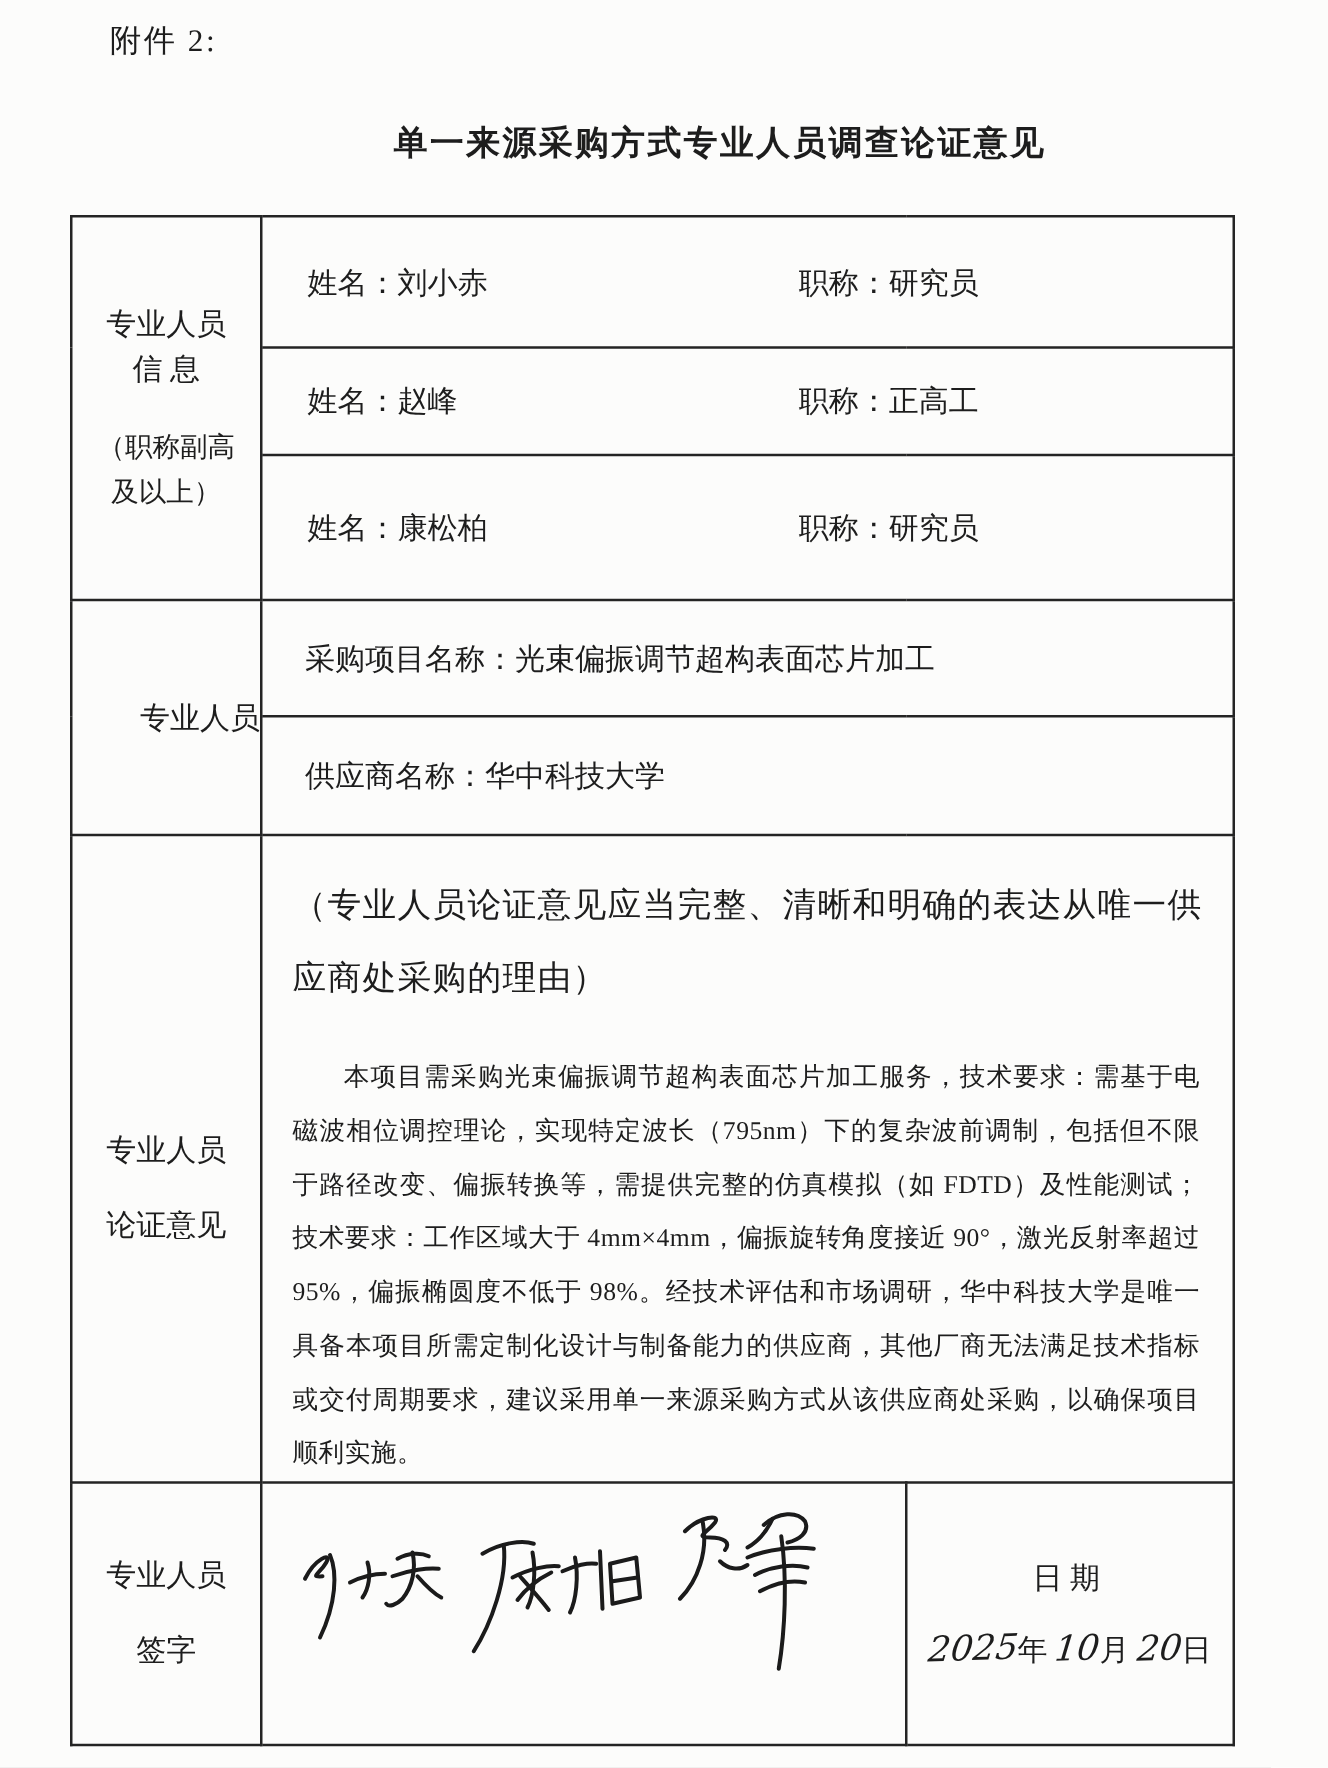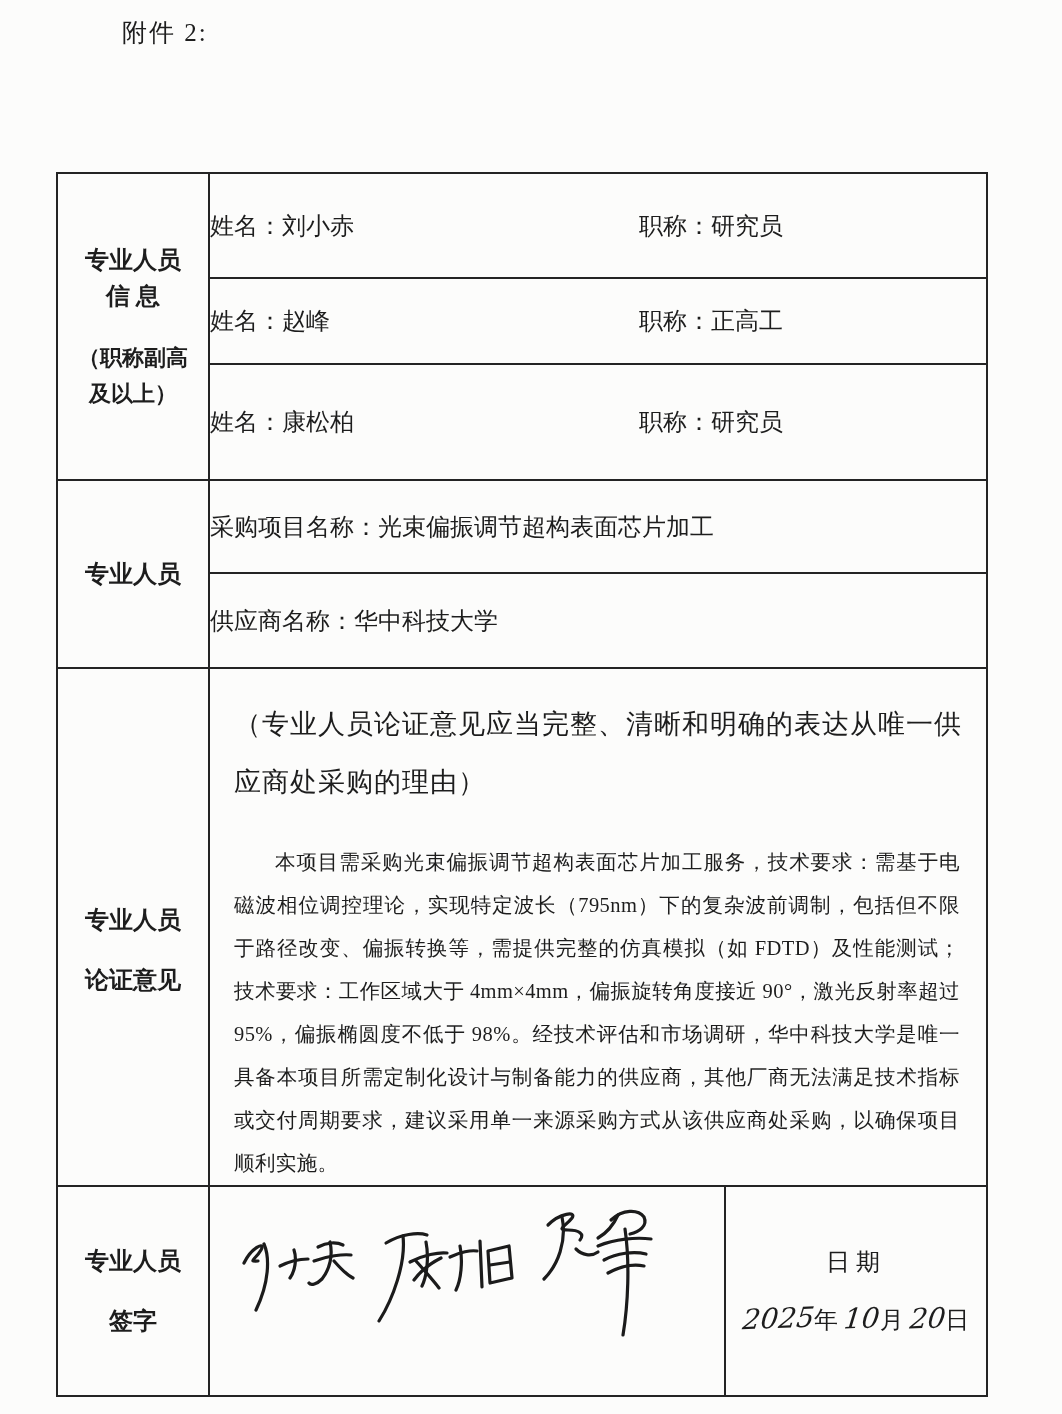--- a/index.html
+++ b/index.html
@@ -6,56 +6,56 @@
   .page {
     position:relative;
     width:1062px; height:1414px;
     margin:0 auto;
     background:#fcfcfb;
     color:#1d1d1d;
     font-family:"Liberation Serif", serif;
     overflow:hidden;
   }
   .attachment {
-    position:absolute; left:122px; top:16px;
+    position:absolute; left:88px; top:16px;
     font-size:25px; letter-spacing:2px;
   }
   .doc-title {
     position:absolute; top:96px; left:0; width:100%;
     text-align:center; padding-left:90px; box-sizing:border-box;
     font-size:27px; font-weight:600; letter-spacing:2px;
   }
   table.form {
     position:absolute; left:56px; top:172px;
     width:930px; height:1171px;
     border-collapse:collapse; table-layout:fixed;
   }
   table.form td {
     border:2px solid #242424;
     padding:0; vertical-align:middle;
     font-size:24px;
   }
-  td.label-cell { text-align:center;font-weight:bold; }
+  td.label-cell { text-align:right; }
   .label-stack {
     display:flex; flex-direction:column; align-items:center;
     justify-content:center; height:100%;
   }
   .label-stack .ln { line-height:36px; }
   .gap-lg { margin-top:26px; }
   .gap-md { margin-top:24px; }
   .sub-label { font-size:22px; line-height:32px; }
   .person-row {
     position:relative; height:100%;
     display:flex; align-items:center;
-    box-sizing:border-box;
+    padding-left:36px; box-sizing:border-box;
   }
   .person-title { position:absolute; left:429px; }
   .single-line {
     display:flex; align-items:center; height:100%;
-    box-sizing:border-box;
+    padding-left:34px; box-sizing:border-box;
   }
   td.opinion-label { vertical-align:top; }
   .opinion-label-stack {
     display:flex; flex-direction:column; align-items:center;
     padding-top:46px; gap:28px;
   }
   .opinion-content {
     padding:26px 16px 0 24px; box-sizing:border-box; height:100%;
   }
   .opinion-instruction {
@@ -83,20 +83,21 @@
     font-size:28px; font-family:"DejaVu Serif", serif;
   }
 </style>
 </head>
 <body>
 
 <div class="page">
 
   <div class="attachment">附件 2:</div>
 
+  <div class="doc-title">单一来源采购方式专业人员调查论证意见</div>
 
   <table class="form">
     <colgroup>
       <col style="width:152px">
         <col style="width:516px">
         <col style="width:262px">
     </colgroup>
 
     <tbody>
         <tr style="height:105px">

